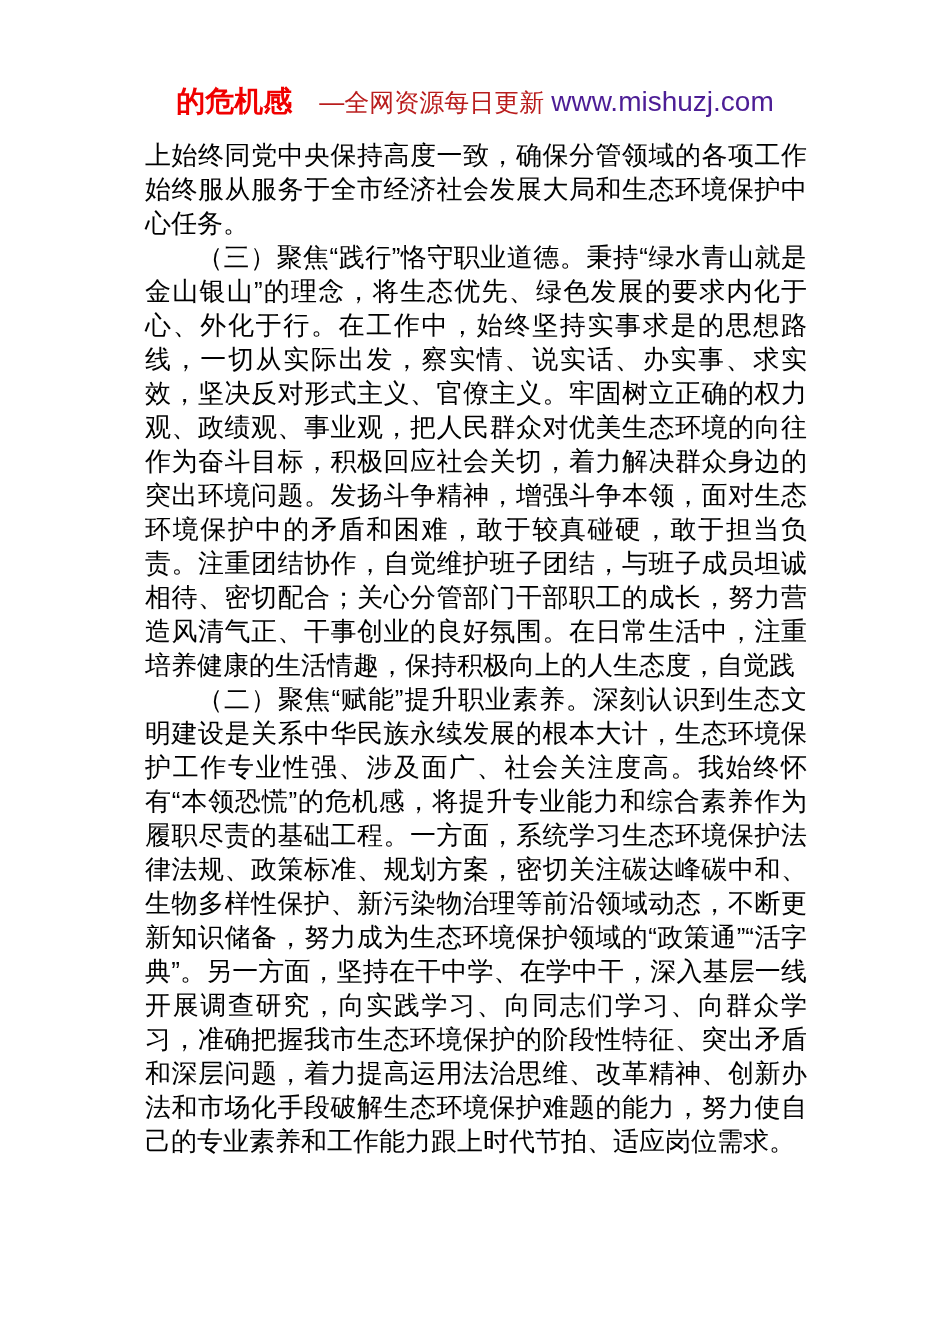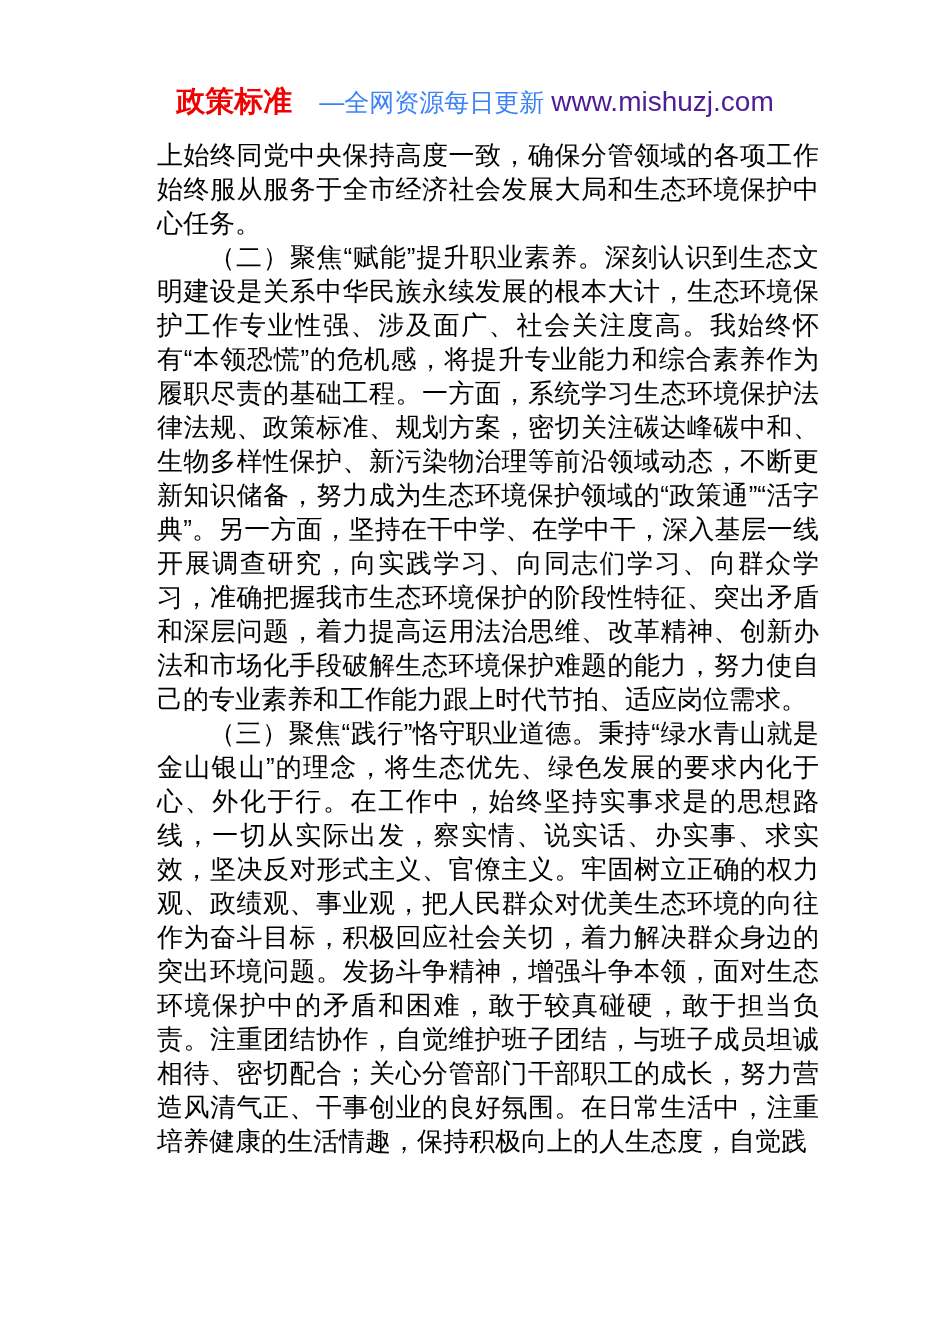--- a/index.html
+++ b/index.html
@@ -25,56 +25,55 @@
     white-space: nowrap;
     line-height: 38px;
   }
   .site-name {
     color: #f00000;
     font-weight: bold;
     font-size: 29px;
     letter-spacing: 0px;
   }
   .tagline {
-    color: #3b82f6;
+    color: #b91c1c;
     font-size: 25px;
     margin-left: 27px;
   }
   .site-url {
     color: #4c1d95;
     font-size: 28px;
   }
   .doc-body {
     position: absolute;
     top: 138px;
     left: 145px;
     width: 662px;
     color: #000000;
-    margin-left: 12px;
   }
   .para {
     margin: 0;
     font-size: 26px;
     line-height: 34px;
     text-align: justify;
     text-justify: inter-ideograph;
     text-indent: 2em;
     word-break: break-all;
     color: #000000;
   }
   .para.no-indent {
     text-indent: 0;
   }
 </style>
 </head>
 <body>
 
 <div class="page">
 
-  <div class="doc-header"><span class="site-name">政策标准</span><span class="tagline">—全网资源每日更新 </span><span class="site-url">www.mishuzj.com</span></div>
+  <div class="doc-header"><span class="site-name">的危机感</span><span class="tagline">—全网资源每日更新 </span><span class="site-url">www.mishuzj.com</span></div>
 
   <div class="doc-body">
     <p class="para no-indent">上始终同党中央保持高度一致，确保分管领域的各项工作始终服从服务于全市经济社会发展大局和生态环境保护中心任务。</p>
+    <p class="para">（三）聚焦“践行”恪守职业道德。秉持“绿水青山就是金山银山”的理念，将生态优先、绿色发展的要求内化于心、外化于行。在工作中，始终坚持实事求是的思想路线，一切从实际出发，察实情、说实话、办实事、求实效，坚决反对形式主义、官僚主义。牢固树立正确的权力观、政绩观、事业观，把人民群众对优美生态环境的向往作为奋斗目标，积极回应社会关切，着力解决群众身边的突出环境问题。发扬斗争精神，增强斗争本领，面对生态环境保护中的矛盾和困难，敢于较真碰硬，敢于担当负责。注重团结协作，自觉维护班子团结，与班子成员坦诚相待、密切配合；关心分管部门干部职工的成长，努力营造风清气正、干事创业的良好氛围。在日常生活中，注重培养健康的生活情趣，保持积极向上的人生态度，自觉践</p>
     <p class="para">（二）聚焦“赋能”提升职业素养。深刻认识到生态文明建设是关系中华民族永续发展的根本大计，生态环境保护工作专业性强、涉及面广、社会关注度高。我始终怀有“本领恐慌”的危机感，将提升专业能力和综合素养作为履职尽责的基础工程。一方面，系统学习生态环境保护法律法规、政策标准、规划方案，密切关注碳达峰碳中和、生物多样性保护、新污染物治理等前沿领域动态，不断更新知识储备，努力成为生态环境保护领域的“政策通”“活字典”。另一方面，坚持在干中学、在学中干，深入基层一线开展调查研究，向实践学习、向同志们学习、向群众学习，准确把握我市生态环境保护的阶段性特征、突出矛盾和深层问题，着力提高运用法治思维、改革精神、创新办法和市场化手段破解生态环境保护难题的能力，努力使自己的专业素养和工作能力跟上时代节拍、适应岗位需求。</p>
-    <p class="para">（三）聚焦“践行”恪守职业道德。秉持“绿水青山就是金山银山”的理念，将生态优先、绿色发展的要求内化于心、外化于行。在工作中，始终坚持实事求是的思想路线，一切从实际出发，察实情、说实话、办实事、求实效，坚决反对形式主义、官僚主义。牢固树立正确的权力观、政绩观、事业观，把人民群众对优美生态环境的向往作为奋斗目标，积极回应社会关切，着力解决群众身边的突出环境问题。发扬斗争精神，增强斗争本领，面对生态环境保护中的矛盾和困难，敢于较真碰硬，敢于担当负责。注重团结协作，自觉维护班子团结，与班子成员坦诚相待、密切配合；关心分管部门干部职工的成长，努力营造风清气正、干事创业的良好氛围。在日常生活中，注重培养健康的生活情趣，保持积极向上的人生态度，自觉践</p>
   </div>
 
 </div>
 
 </body></html>

